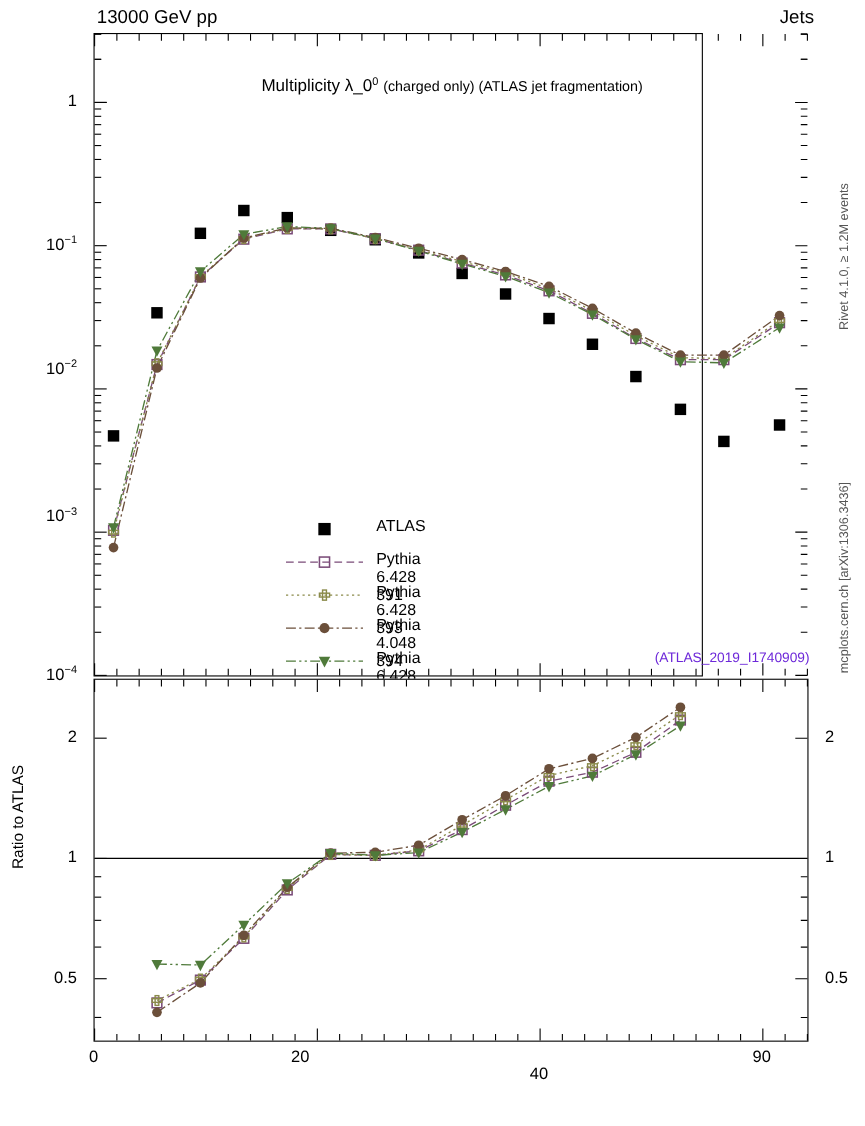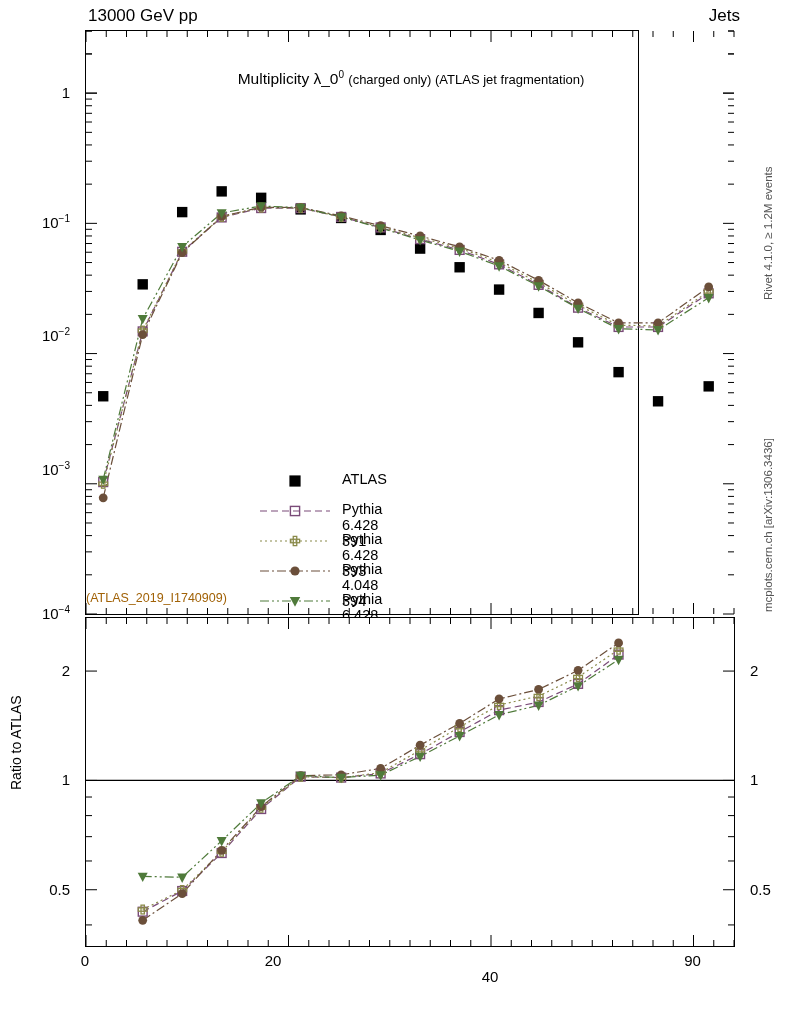--- a/index.html
+++ b/index.html
@@ -39,22 +39,22 @@
 
   #ratio-ylabel{position:absolute;left:8px;top:790px;transform:rotate(-90deg);
      transform-origin:0 0;font-size:14px;}
 
   
   #legend{position:absolute;left:170px;top:435px;font-size:14.5px;}
   .leg-row{position:relative;height:30px;}
   .leg-sym{position:absolute;left:0;top:0;width:78px;height:30px;}
   .leg-txt{position:absolute;left:86px;top:5px;font-size:14.5px;}
 
-  #watermark{position:absolute;left:0;width:650px;text-align:left;top:560px;
-     font-size:12.5px;color:#a16207;}
+  #watermark{position:absolute;left:0;width:650px;text-align:right;top:560px;
+     font-size:12.5px;color:#6d28d9;}
 
   svg{position:absolute;left:0;top:0;overflow:visible;}
 </style>
 </head>
 <body>
 
 <div id="root">
 
   <div class="txt hdr" id="hdr-left">13000 GeV pp</div>
   <div class="txt hdr" id="hdr-right">Jets</div>

